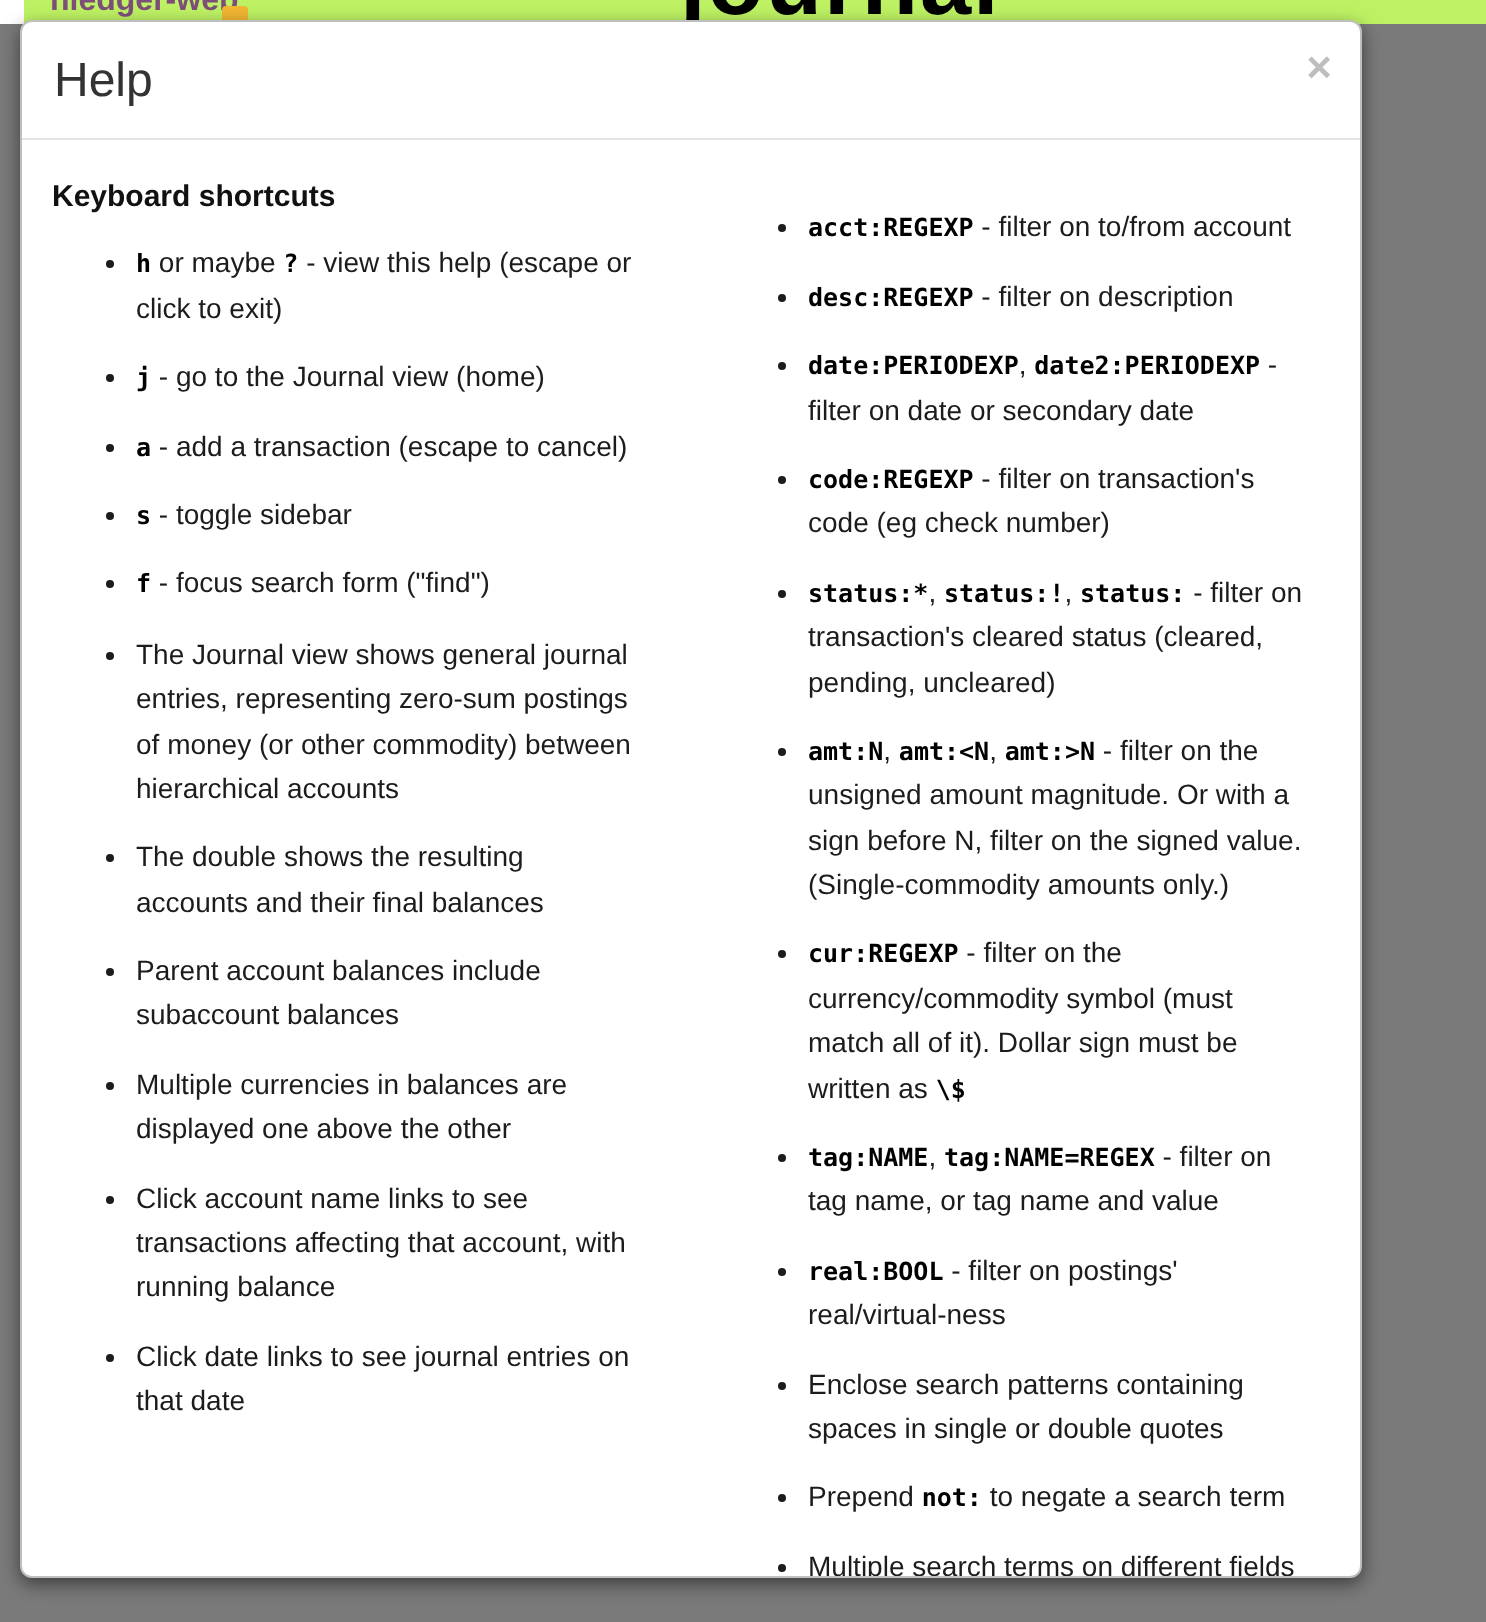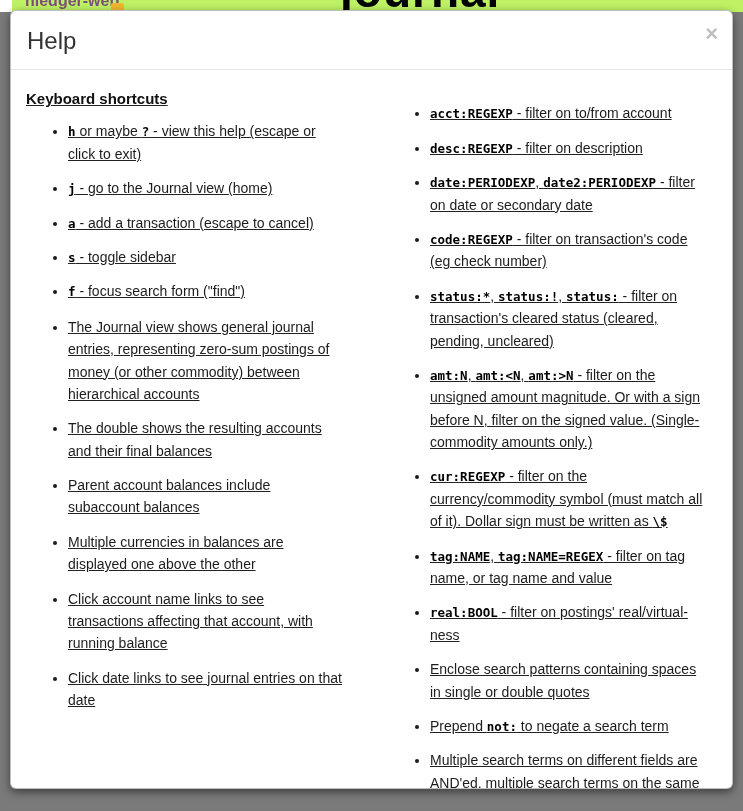--- a/index.html
+++ b/index.html
@@ -33,21 +33,21 @@
 
   
   .backdrop {
     position: absolute; left: 0; top: 12px; right: 0; bottom: 0;
     background: rgba(0,0,0,0.52); z-index: 3;
   }
 
   
   .modal {
     position: absolute; left: 10px; top: 10px;
-    width: 723px; height: 779px;
+    width: 671px; height: 779px;
     background: #fff;
     border: 1px solid rgba(0,0,0,0.25);
     border-radius: 6px;
     box-shadow: 0 3px 9px rgba(0,0,0,0.5);
     z-index: 4;
     display: flex; flex-direction: column;
     overflow: hidden;
   }
   .modal-header {
     position: relative;
@@ -63,21 +63,20 @@
     background: none; border: 0; padding: 0;
     font-size: 22px; font-weight: 700; line-height: 1;
     color: #000; opacity: 0.25; cursor: pointer;
     font-family: "Liberation Sans", sans-serif;
   }
 
   .modal-body {
     flex: 1; display: flex;
     padding: 20px 14px 20px 15px;
     overflow: hidden;
-    text-decoration: underline;
   }
   .col { flex: 1; min-width: 0; }
   .col-left  { padding-right: 20px; }
   .col-right { padding-left: 14px; padding-right: 2px; }
 
   .section-heading {
     margin: 0 0 13px; font-size: 15px; font-weight: 700; color: #111;
   }
   .section-heading.spaced { margin-top: 22px; }
 

